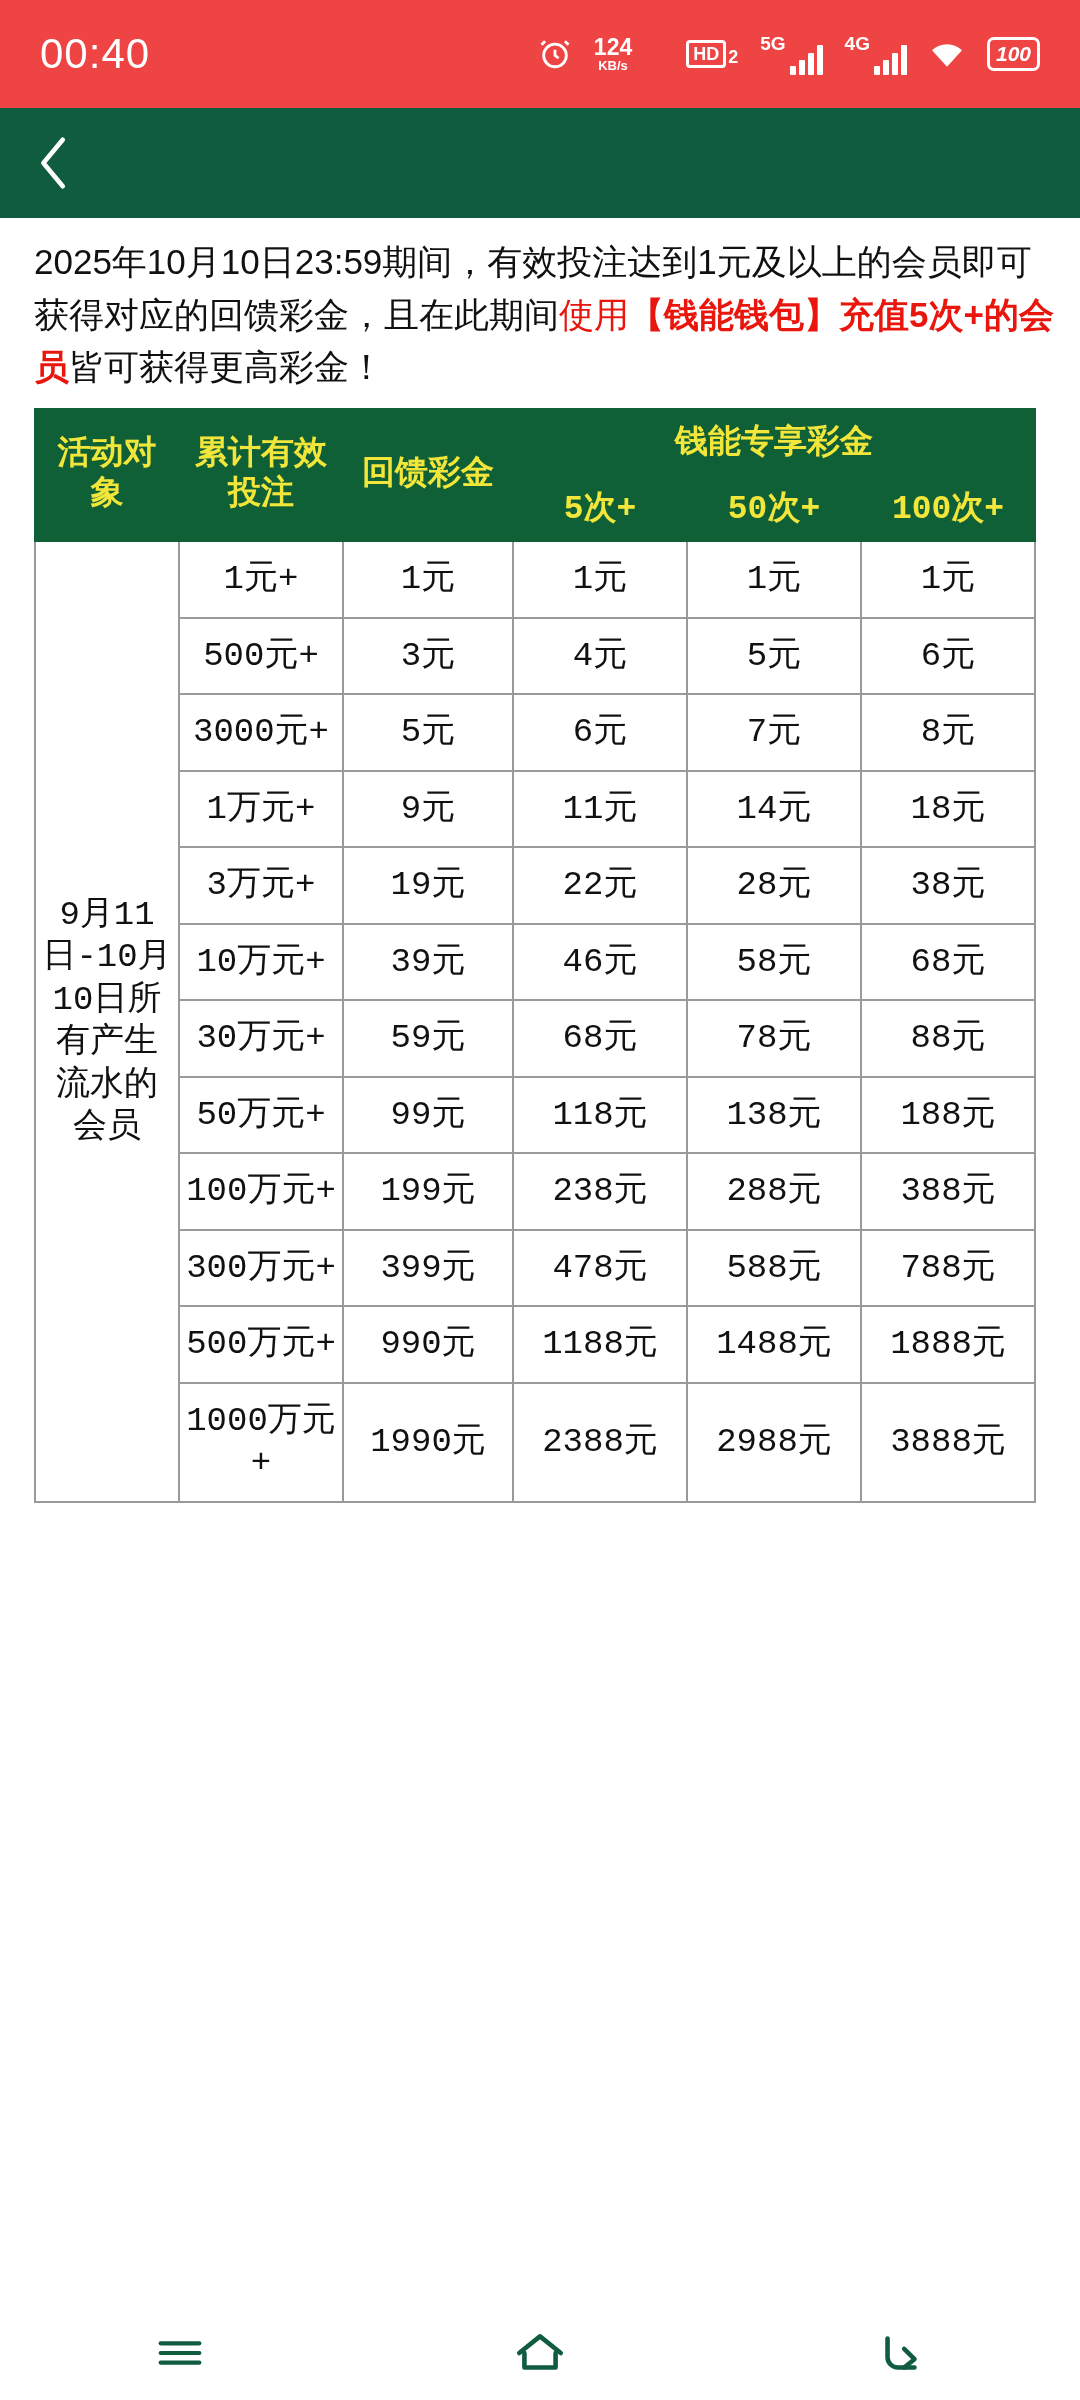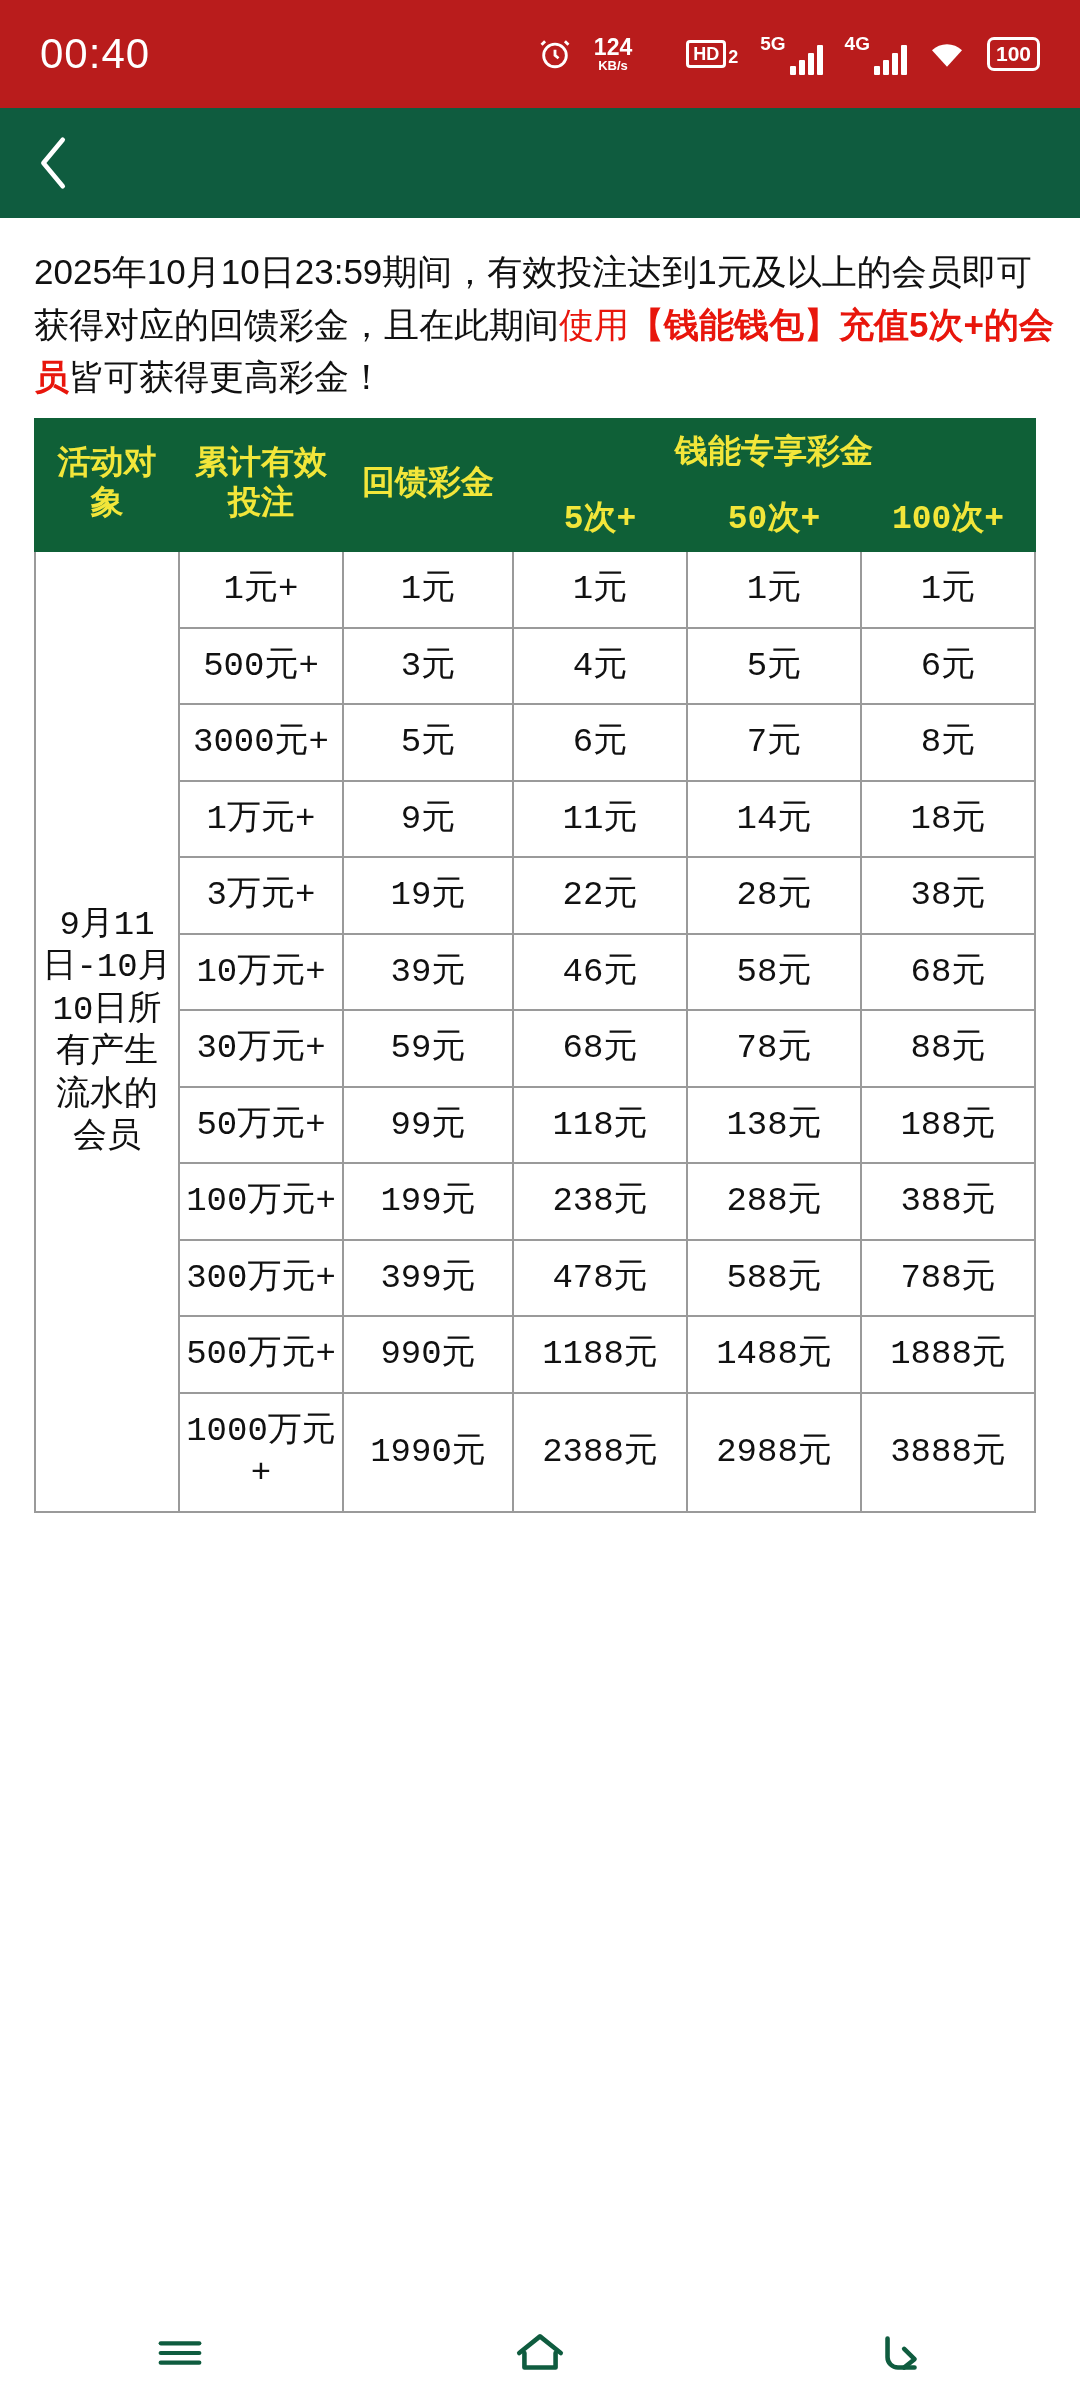--- a/index.html
+++ b/index.html
@@ -7,21 +7,21 @@
     width: 1080px;
     height: 2400px;
     background: #ffffff;
     font-family: "Liberation Sans", "DejaVu Sans", sans-serif;
     overflow: hidden;
   }
 
   
   .statusbar {
     height: 108px;
-    background: #b91c1c;
+    background: #ef4444;
     display: flex;
     align-items: center;
     justify-content: space-between;
     padding: 0 40px;
     color: #ffffff;
   }
   .status-clock {
     font-size: 42px;
     letter-spacing: 1px;
   }
@@ -63,20 +63,21 @@
   .bars i:nth-child(3) { height: 22px; }
   .bars i:nth-child(4) { height: 30px; }
   .wifi-icon svg { display: block; }
   .battery {
     border: 3px solid #fff;
     border-radius: 7px;
     font-size: 21px;
     font-weight: bold;
     padding: 1px 6px;
     line-height: 26px;
+    font-style: italic;
   }
 
   
   .appbar {
     height: 110px;
     background: #0f5c3f;
     display: flex;
     align-items: center;
     position: relative;
     color: #fff;
@@ -96,21 +97,20 @@
     text-align: center;
     font-size: 43px;
     font-weight: 400;
   }
 
   
   .content {
     padding: 18px 22px 0 34px;
     height: 2088px;
     overflow: hidden;
-    margin-top: 10px;
   }
   .intro {
     font-size: 35px;
     line-height: 1.50;
     color: #111;
     letter-spacing: 0px;
     margin-bottom: 14px;
   }
   .intro .red { color: #e8160c; }
   .intro .bold-red { color: #e8160c; font-weight: bold; }

